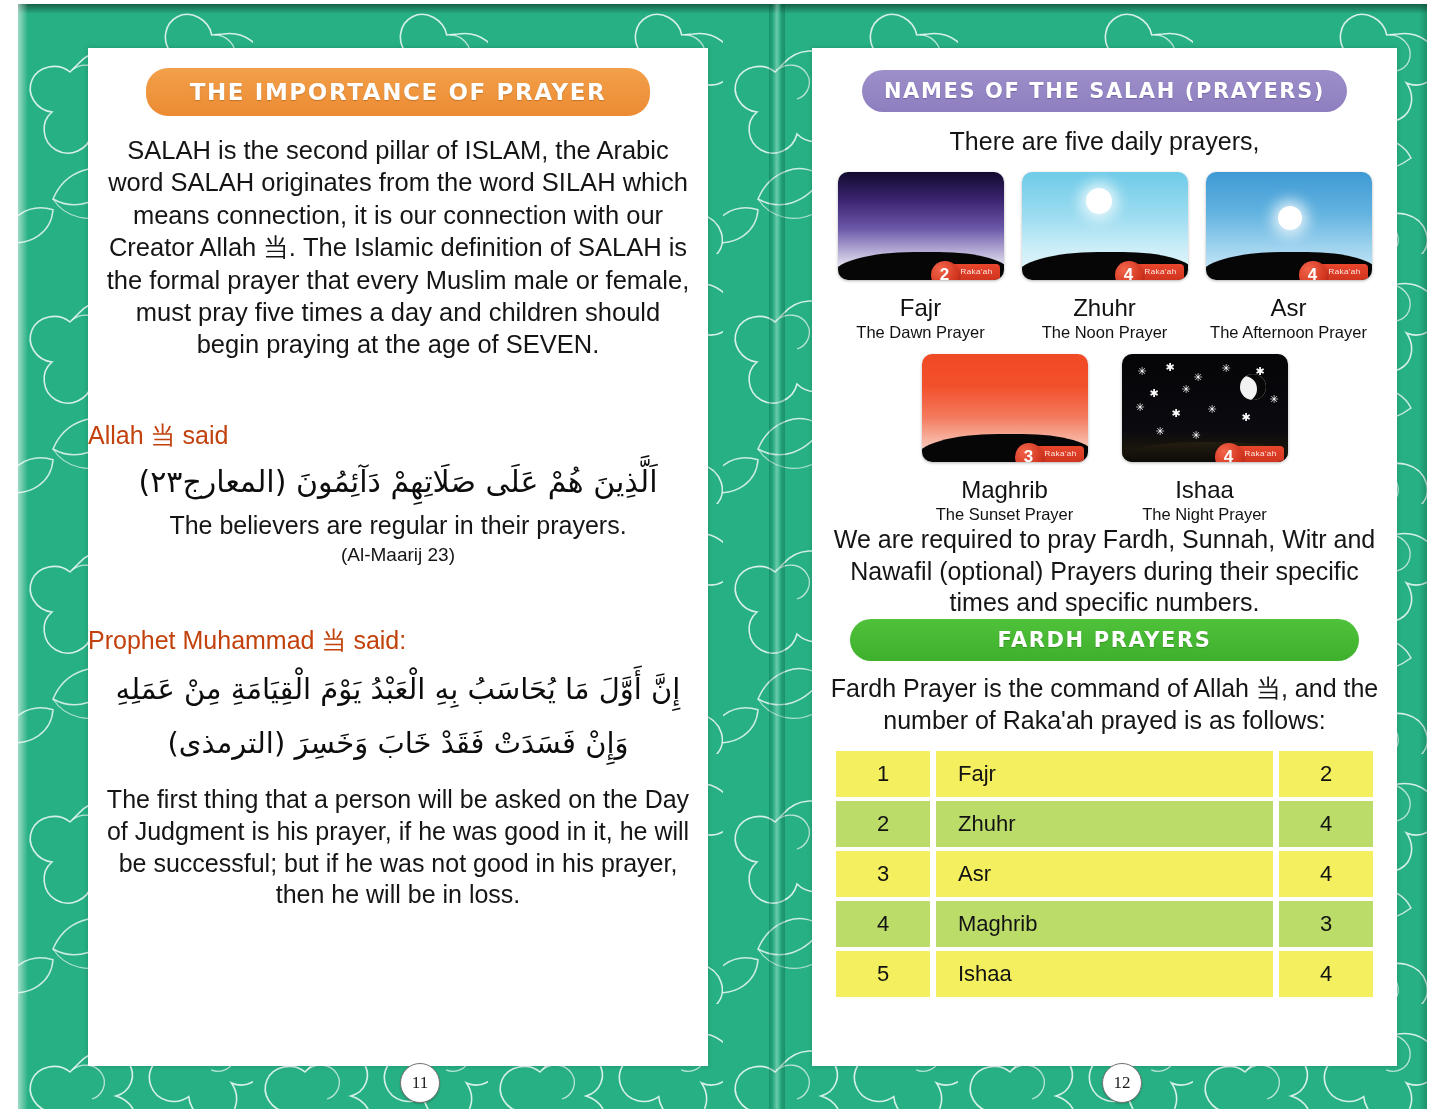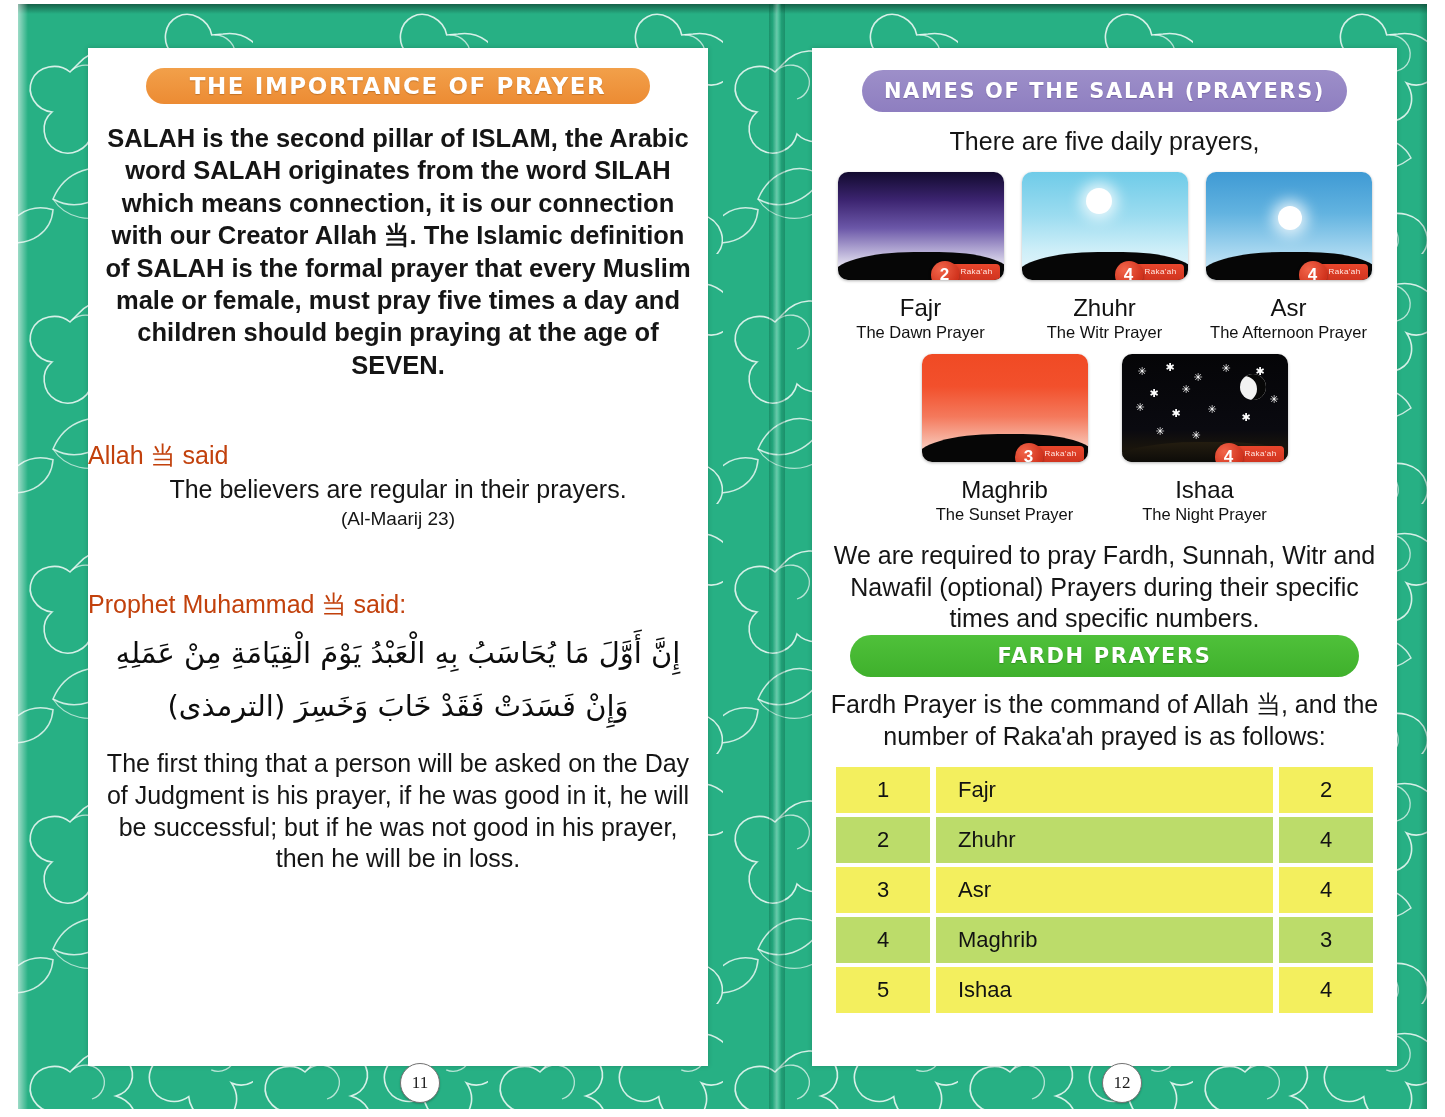--- a/index.html
+++ b/index.html
@@ -51,41 +51,41 @@
 
   
   .banner{
     border-radius:22px;text-align:center;color:#ffffff;
     font-family:"DejaVu Sans", sans-serif;
     font-weight:bold;letter-spacing:1.6px;
     display:flex;align-items:center;justify-content:center;
   }
   .banner-orange{
     background:linear-gradient(180deg,#f2a04a,#ec8b33);
-    margin:20px 58px 0 58px;height:36px;font-size:23px;
+    margin:20px 58px 0 58px;height:48px;font-size:23px;
     text-shadow:0 1px 1px rgba(120,60,0,.35);
   }
   .banner-purple{
     background:linear-gradient(180deg,#9d8fc9,#8e7ec0);
     margin:22px 50px 0 50px;height:42px;font-size:21px;
     text-shadow:0 1px 1px rgba(60,40,110,.35);
   }
   .banner-green{
     background:linear-gradient(180deg,#4fc13a,#3fb02c);
     margin:0 38px 0 38px;height:42px;font-size:21px;
     text-shadow:0 1px 1px rgba(20,80,10,.35);
   }
 
   
   .para{
     text-align:center;color:#151515;
     font-size:25.5px;line-height:1.27;
     padding:0 16px;
   }
-  .p-left{margin-top:18px;font-weight:bold;}
+  .p-left{margin-top:18px;}
   .sub{font-size:25px;text-align:left;color:#c2410c;}
   .arabic{
     direction:rtl;text-align:center;color:#0d0d0d;
     font-family:"DejaVu Sans", sans-serif;
     line-height:1.75;
   }
   .arabic-v{font-size:30px;margin-top:4px;}
   .arabic-h{font-size:29px;margin-top:6px;line-height:1.85;}
   .ref{text-align:center;font-size:19px;color:#151515;margin-top:2px;}
   .spacer-lg{height:58px;}
@@ -175,20 +175,21 @@
   </div>
 
   <div class="page page-left">
     <div class="banner banner-orange">THE IMPORTANCE OF PRAYER</div>
 
     <div class="para p-left">SALAH is the second pillar of ISLAM, the Arabic word SALAH originates from the word SILAH which means connection, it is our connection with our Creator Allah 当. The Islamic definition of SALAH is the formal prayer that every Muslim male or female, must pray five times a day and children should begin praying at the age of SEVEN.</div>
 
     <div class="spacer-lg"></div>
 
     <div class="sub">Allah 当 said</div>
+    <div class="arabic arabic-v">اَلَّذِينَ هُمْ عَلَى صَلَاتِهِمْ دَآئِمُونَ (المعارج٢٣)</div>
     <div class="para" style="font-size:25px;margin-top:2px;">The believers are regular in their prayers.</div>
     <div class="ref">(Al-Maarij 23)</div>
 
     <div class="spacer-lg"></div>
 
     <div class="sub">Prophet Muhammad 当 said:</div>
     <div class="arabic arabic-h">إِنَّ أَوَّلَ مَا يُحَاسَبُ بِهِ الْعَبْدُ يَوْمَ الْقِيَامَةِ مِنْ عَمَلِهِ</div>
     <div class="arabic arabic-h" style="margin-top:0;">وَإِنْ فَسَدَتْ فَقَدْ خَابَ وَخَسِرَ (الترمذى)</div>
 
     <div class="spacer-sm"></div>
@@ -222,21 +223,21 @@
         <div class="thumb">
           <div class="sky" style="background:linear-gradient(180deg,#6fcbe8 0%,#9bdcf0 40%,#cdeef8 72%,#eaf7fc 100%);"></div>
           <div class="sun" style="left:64px;top:16px;width:26px;height:26px;"></div>
           <div class="ground"></div>
           <div class="badge">
             <div class="badge-circle">4</div>
             <div class="badge-tag">Raka'ah</div>
           </div>
         </div>
         <div class="cname">Zhuhr</div>
-        <div class="cdesc">The Witr Prayer</div>
+        <div class="cdesc">The Noon Prayer</div>
       </div>
 
       <div class="card">
         <div class="thumb">
           <div class="sky" style="background:linear-gradient(180deg,#3f9ad4 0%,#62b3e0 38%,#9fd3ee 70%,#d8eefa 100%);"></div>
           <div class="sun" style="left:72px;top:34px;width:24px;height:24px;"></div>
           <div class="ground"></div>
           <div class="badge">
             <div class="badge-circle">4</div>
             <div class="badge-tag">Raka'ah</div>
@@ -284,21 +285,21 @@
           <div class="badge">
             <div class="badge-circle">4</div>
             <div class="badge-tag">Raka'ah</div>
           </div>
         </div>
         <div class="cname">Ishaa</div>
         <div class="cdesc">The Night Prayer</div>
       </div>
     </div>
 
-    <div class="para" style="font-size:25px;margin-top:16px;">We are required to pray Fardh, Sunnah, Witr and Nawafil (optional) Prayers during their specific times and specific numbers.</div>
+    <div class="para" style="font-size:25px;">We are required to pray Fardh, Sunnah, Witr and Nawafil (optional) Prayers during their specific times and specific numbers.</div>
 
     <div class="banner banner-green">FARDH PRAYERS</div>
 
     <div class="para" style="font-size:25px;margin-top:12px;">Fardh Prayer is the command of Allah 当, and the number of Raka'ah prayed is as follows:</div>
 
     <table class="tbl">
       <tbody>
         <tr class="rowY">
           <td class="c-no">1</td>
           <td class="gap"></td>

